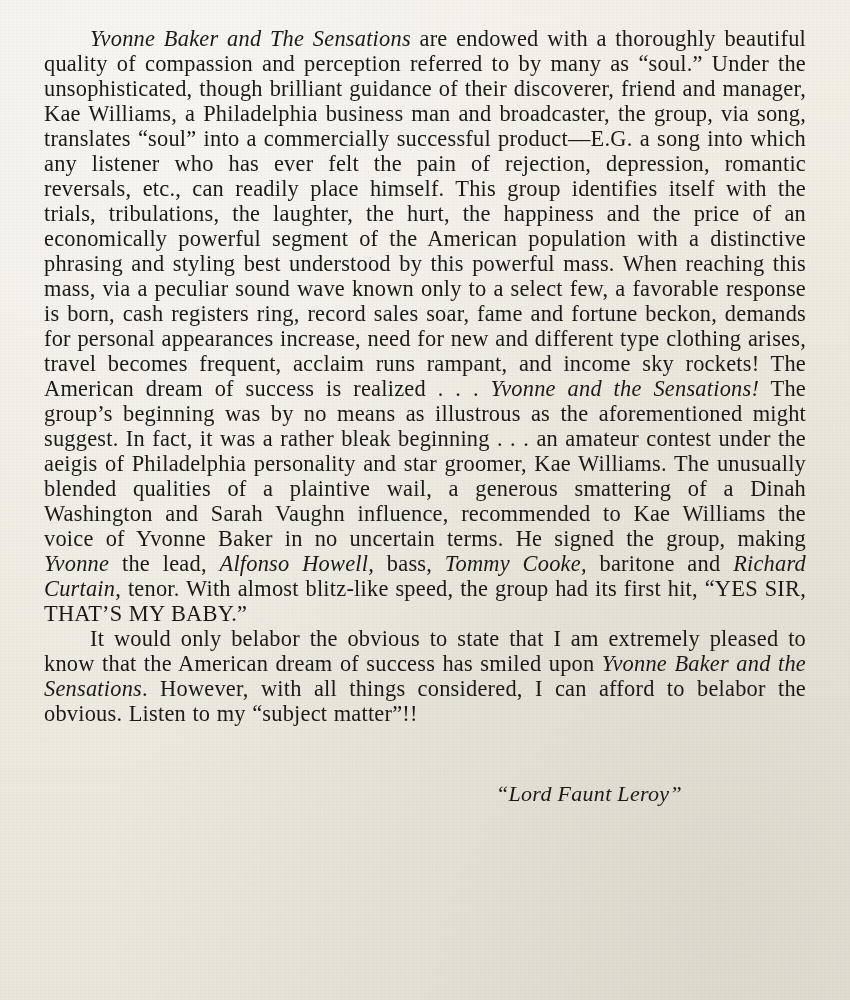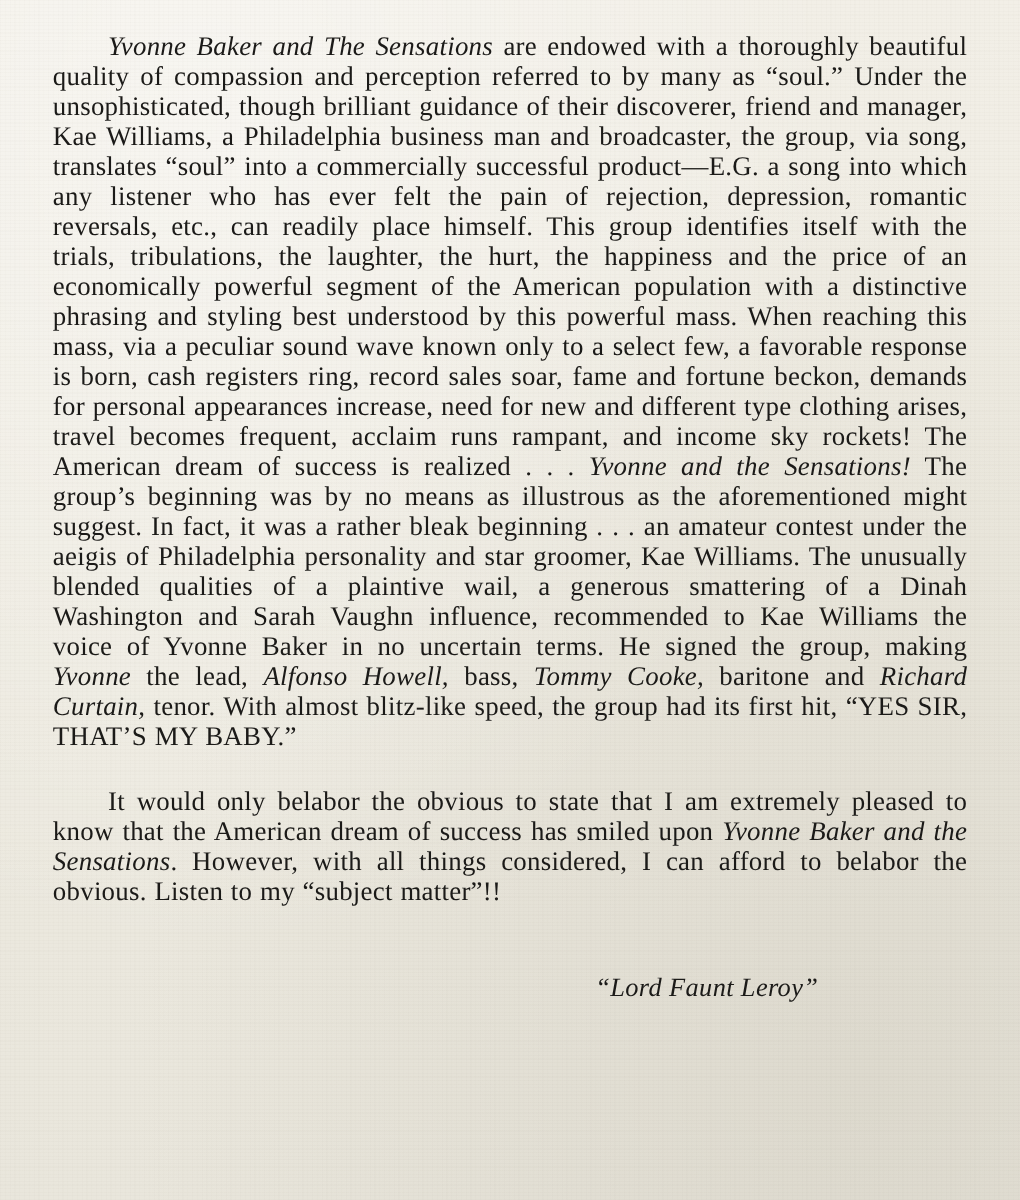--- a/index.html
+++ b/index.html
@@ -44,21 +44,20 @@
     text-align: justify;
     text-justify: inter-word;
     letter-spacing: 0.22px;
     word-spacing: 0.6px;
   }
   p.para {
     margin: 0;
     text-indent: 46px;
   }
   p.para + p.para {
-    margin-top: 29px;
   }
   i, .it {
     font-style: italic;
   }
   .sig-block {
     position: relative;
     z-index: 2;
     margin-top: 52px;
     padding-left: 452px;
     font-size: 22px;

